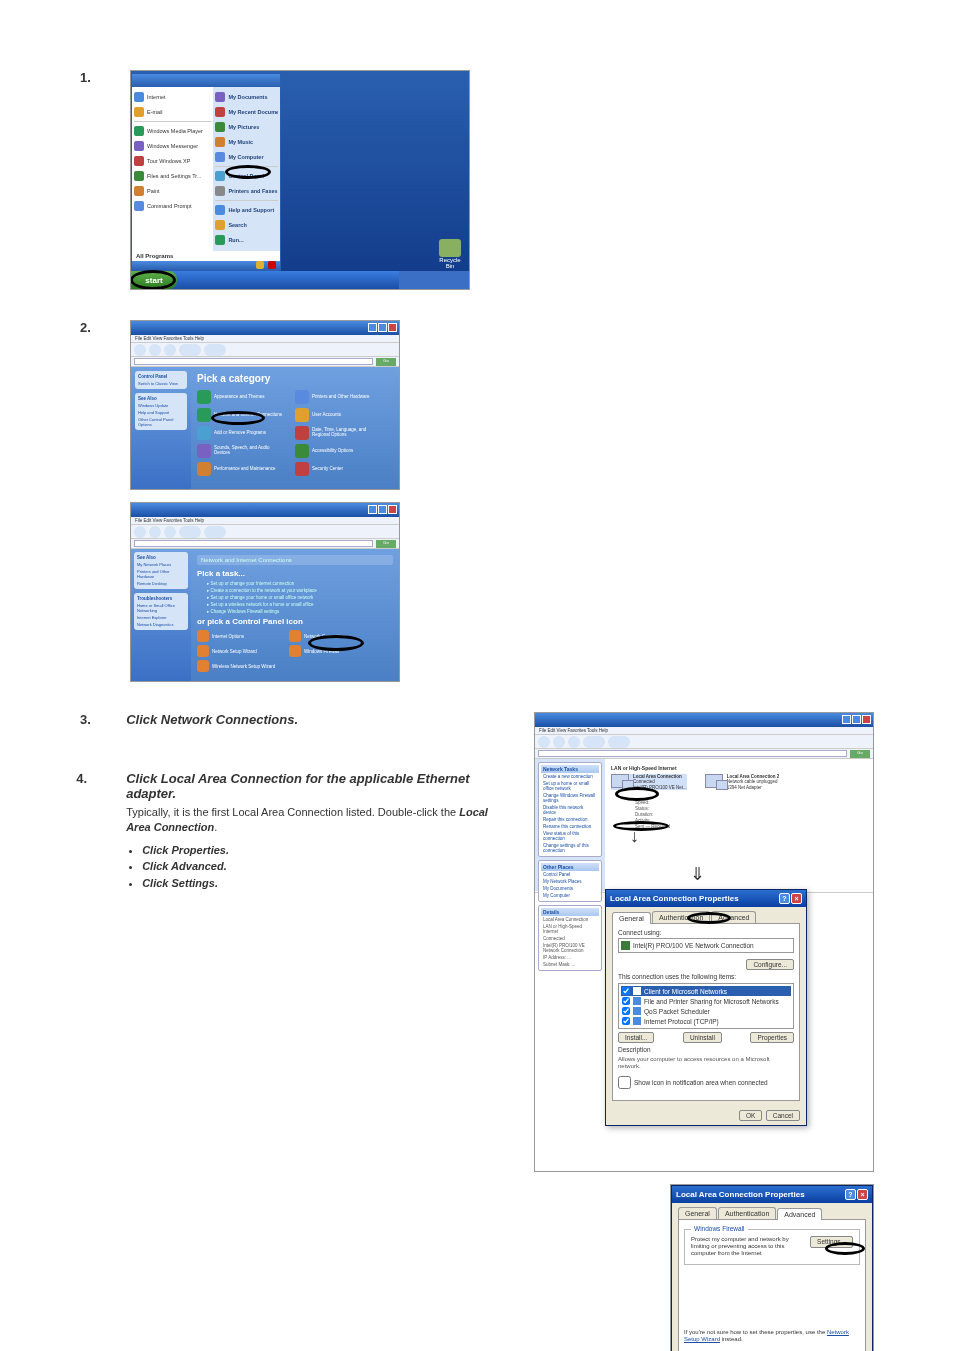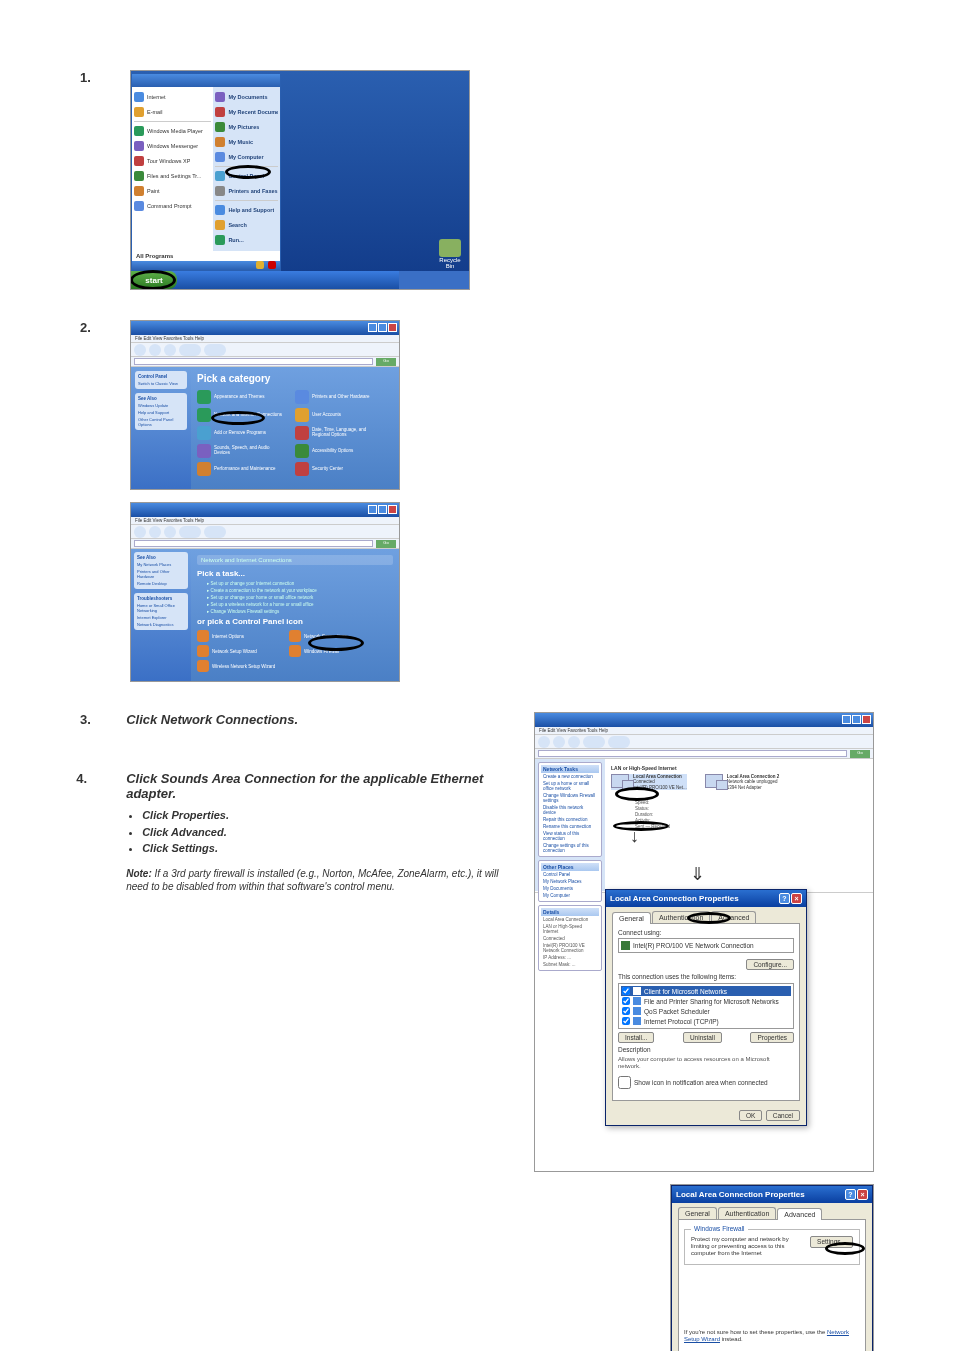--- a/index.html
+++ b/index.html
@@ -468,30 +468,29 @@
   <div class="step">
     <div style="display:flex;">
       <div class="num-col"><span class="step-num">3.</span></div>
       <div class="text-col">
         <div class="step-title">Click Network Connections.</div>
 
         <div style="height:40px"></div>
 
         <div>
           <span class="step-num" style="margin-left:-50px;position:absolute;">4.</span>
-          <div class="step-title">Click Sounds Area Connection for the applicable Ethernet adapter.</div>
+          <div class="step-title">Click Local Area Connection for the applicable Ethernet adapter.</div>
+          <div class="step-body">
+            <span>Typically, it is the first Local Area Connection listed. Double-click the </span><span class="bi">Local Area Connection</span>.
+          </div>
           <ul style="margin:6px 0 0 16px;font-size:11px;line-height:1.5;" id="step4-list">
               <li><span class="bi" style="font-weight:bold;font-style:italic;">Click Properties.</span></li>
               <li><span class="bi" style="font-weight:bold;font-style:italic;">Click Advanced.</span></li>
               <li><span class="bi" style="font-weight:bold;font-style:italic;">Click Settings.</span></li>
             </ul>
-          <div class="note">
-            <span class="b">Note:</span>
-            <span>If a 3rd party firewall is installed (e.g., Norton, McAfee, ZoneAlarm, etc.), it will need to be disabled from within that software's control menu.</span>
-          </div>
         </div>
       </div>
 
       <div class="img-col">
 
         <div class="shot shot4">
           <div class="nc-top">
             <div class="winbar">
                 <div class="winctl">
                   <span></span>

